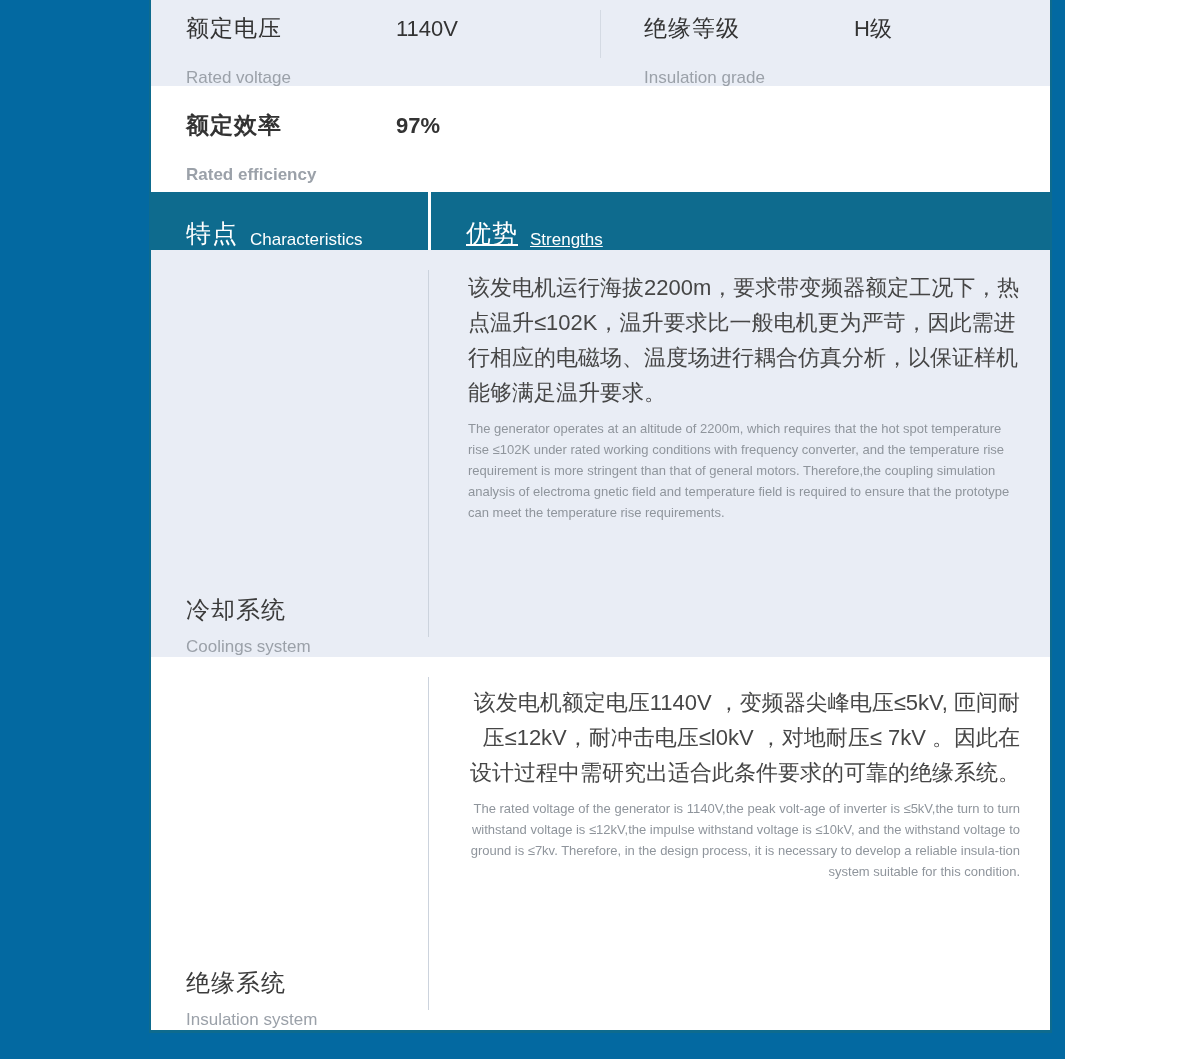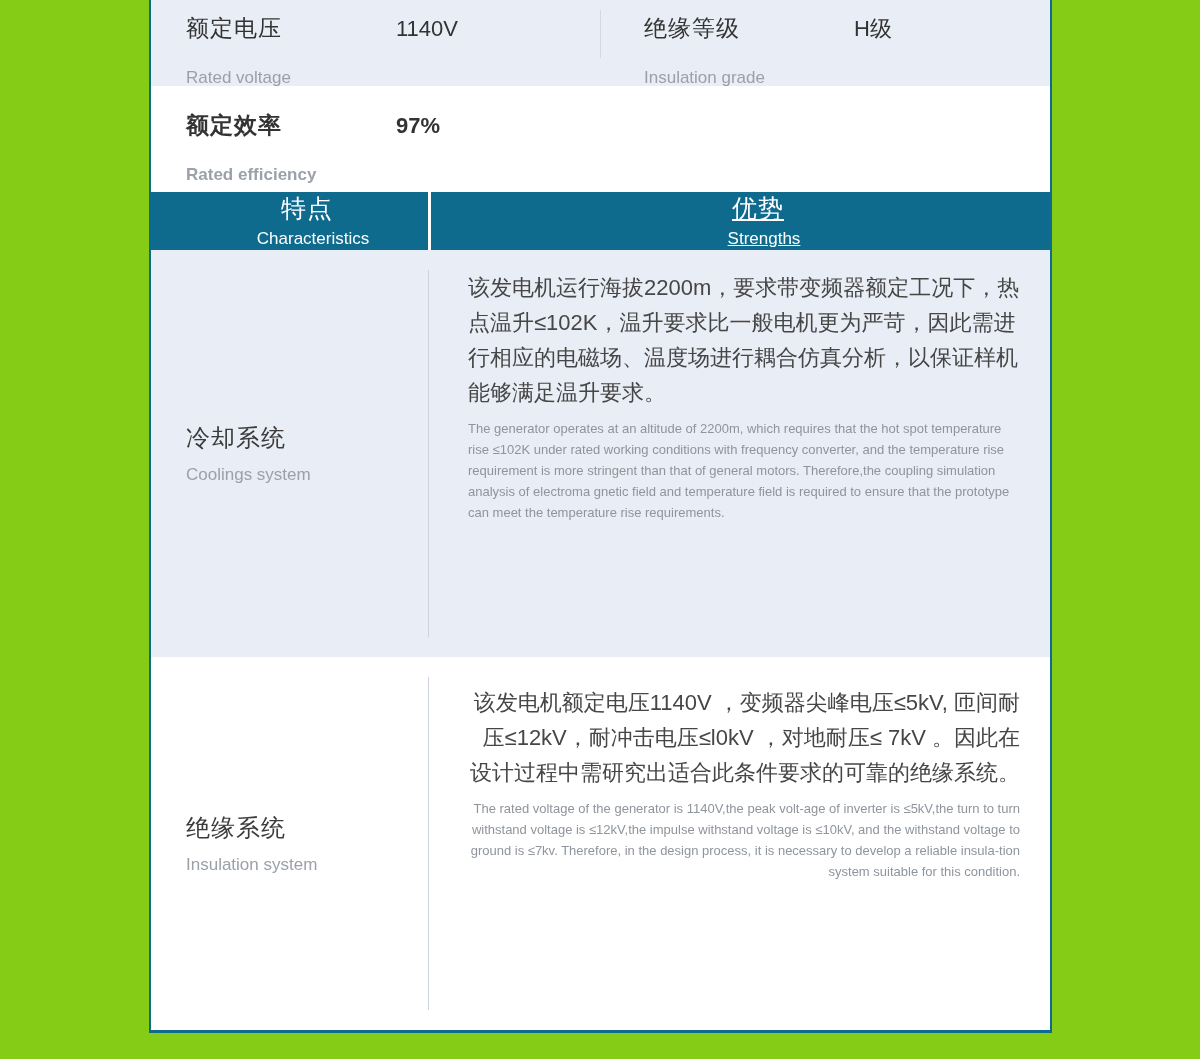--- a/index.html
+++ b/index.html
@@ -3,23 +3,23 @@
 <meta charset="utf-8">
 <style>
   html, body {
     margin: 0;
     padding: 0;
     background: #ffffff;
     font-family: "Liberation Sans", "DejaVu Sans", sans-serif;
   }
   .page {
     position: relative;
-    width: 1200px;
+    width: 1065px;
     height: 1059px;
-    background: #84cc16;
+    background: #0369a1;
     overflow: hidden;
   }
   .spec-table {
     position: absolute;
     left: 149px;
     top: 0;
     width: 903px;
     box-sizing: border-box;
     border-left: 2px solid #0e6b8e;
     border-right: 2px solid #0e6b8e;
@@ -42,33 +42,33 @@
   }
   .spec-line { display: flex; align-items: baseline; }
   .spec-zh { font-size: 23px; color: #333333; width: 210px; letter-spacing: 1px; }
   .spec-val { font-size: 22px; color: #333333; }
   .spec-en { margin-top: 24px; font-size: 17px; color: #9ba1a9; }
   
   .header-row {
     height: 58px; background: #0e6b8e; color: #ffffff;
     display: flex; align-items: stretch;
   }
-  .hcell { display: flex; align-items: center; box-sizing: border-box; padding-left: 35px; flex-direction: column; }
+  .hcell { display: flex; align-items: flex-end; box-sizing: border-box; padding-left: 35px; }
   .hcell.left { width: 277px; }
   .h-divider { width: 3px; background: #ffffff; }
   .hcell.right { flex: 1; text-decoration: underline; }
   .h-zh { font-size: 25px; letter-spacing: 1px; }
   .h-en { font-size: 17px; margin-left: 12px; margin-top: 4px; }
   
   .body-row { display: flex; box-sizing: border-box; }
   .body-row.alt { background: #e9edf5; height: 407px; }
   .body-row.white { background: #ffffff; height: 373px; }
   .label-cell {
     width: 277px; box-sizing: border-box; padding-left: 35px;
-    display: flex; flex-direction: column; justify-content: center;
+    display: flex; flex-direction: column; justify-content: flex-end;
   }
   .label-zh { font-size: 24px; color: #3b3b3b; letter-spacing: 1px; }
   .label-en { font-size: 17px; color: #9ba1a9; margin-top: 11px; }
   .content-cell {
     flex: 1; position: relative; box-sizing: border-box;
     padding: 20px 30px 16px 40px;
   }
   .content-vline {
     position: absolute; left: 0; top: 20px; bottom: 20px;
     width: 1px; background: #ccd3dd;

